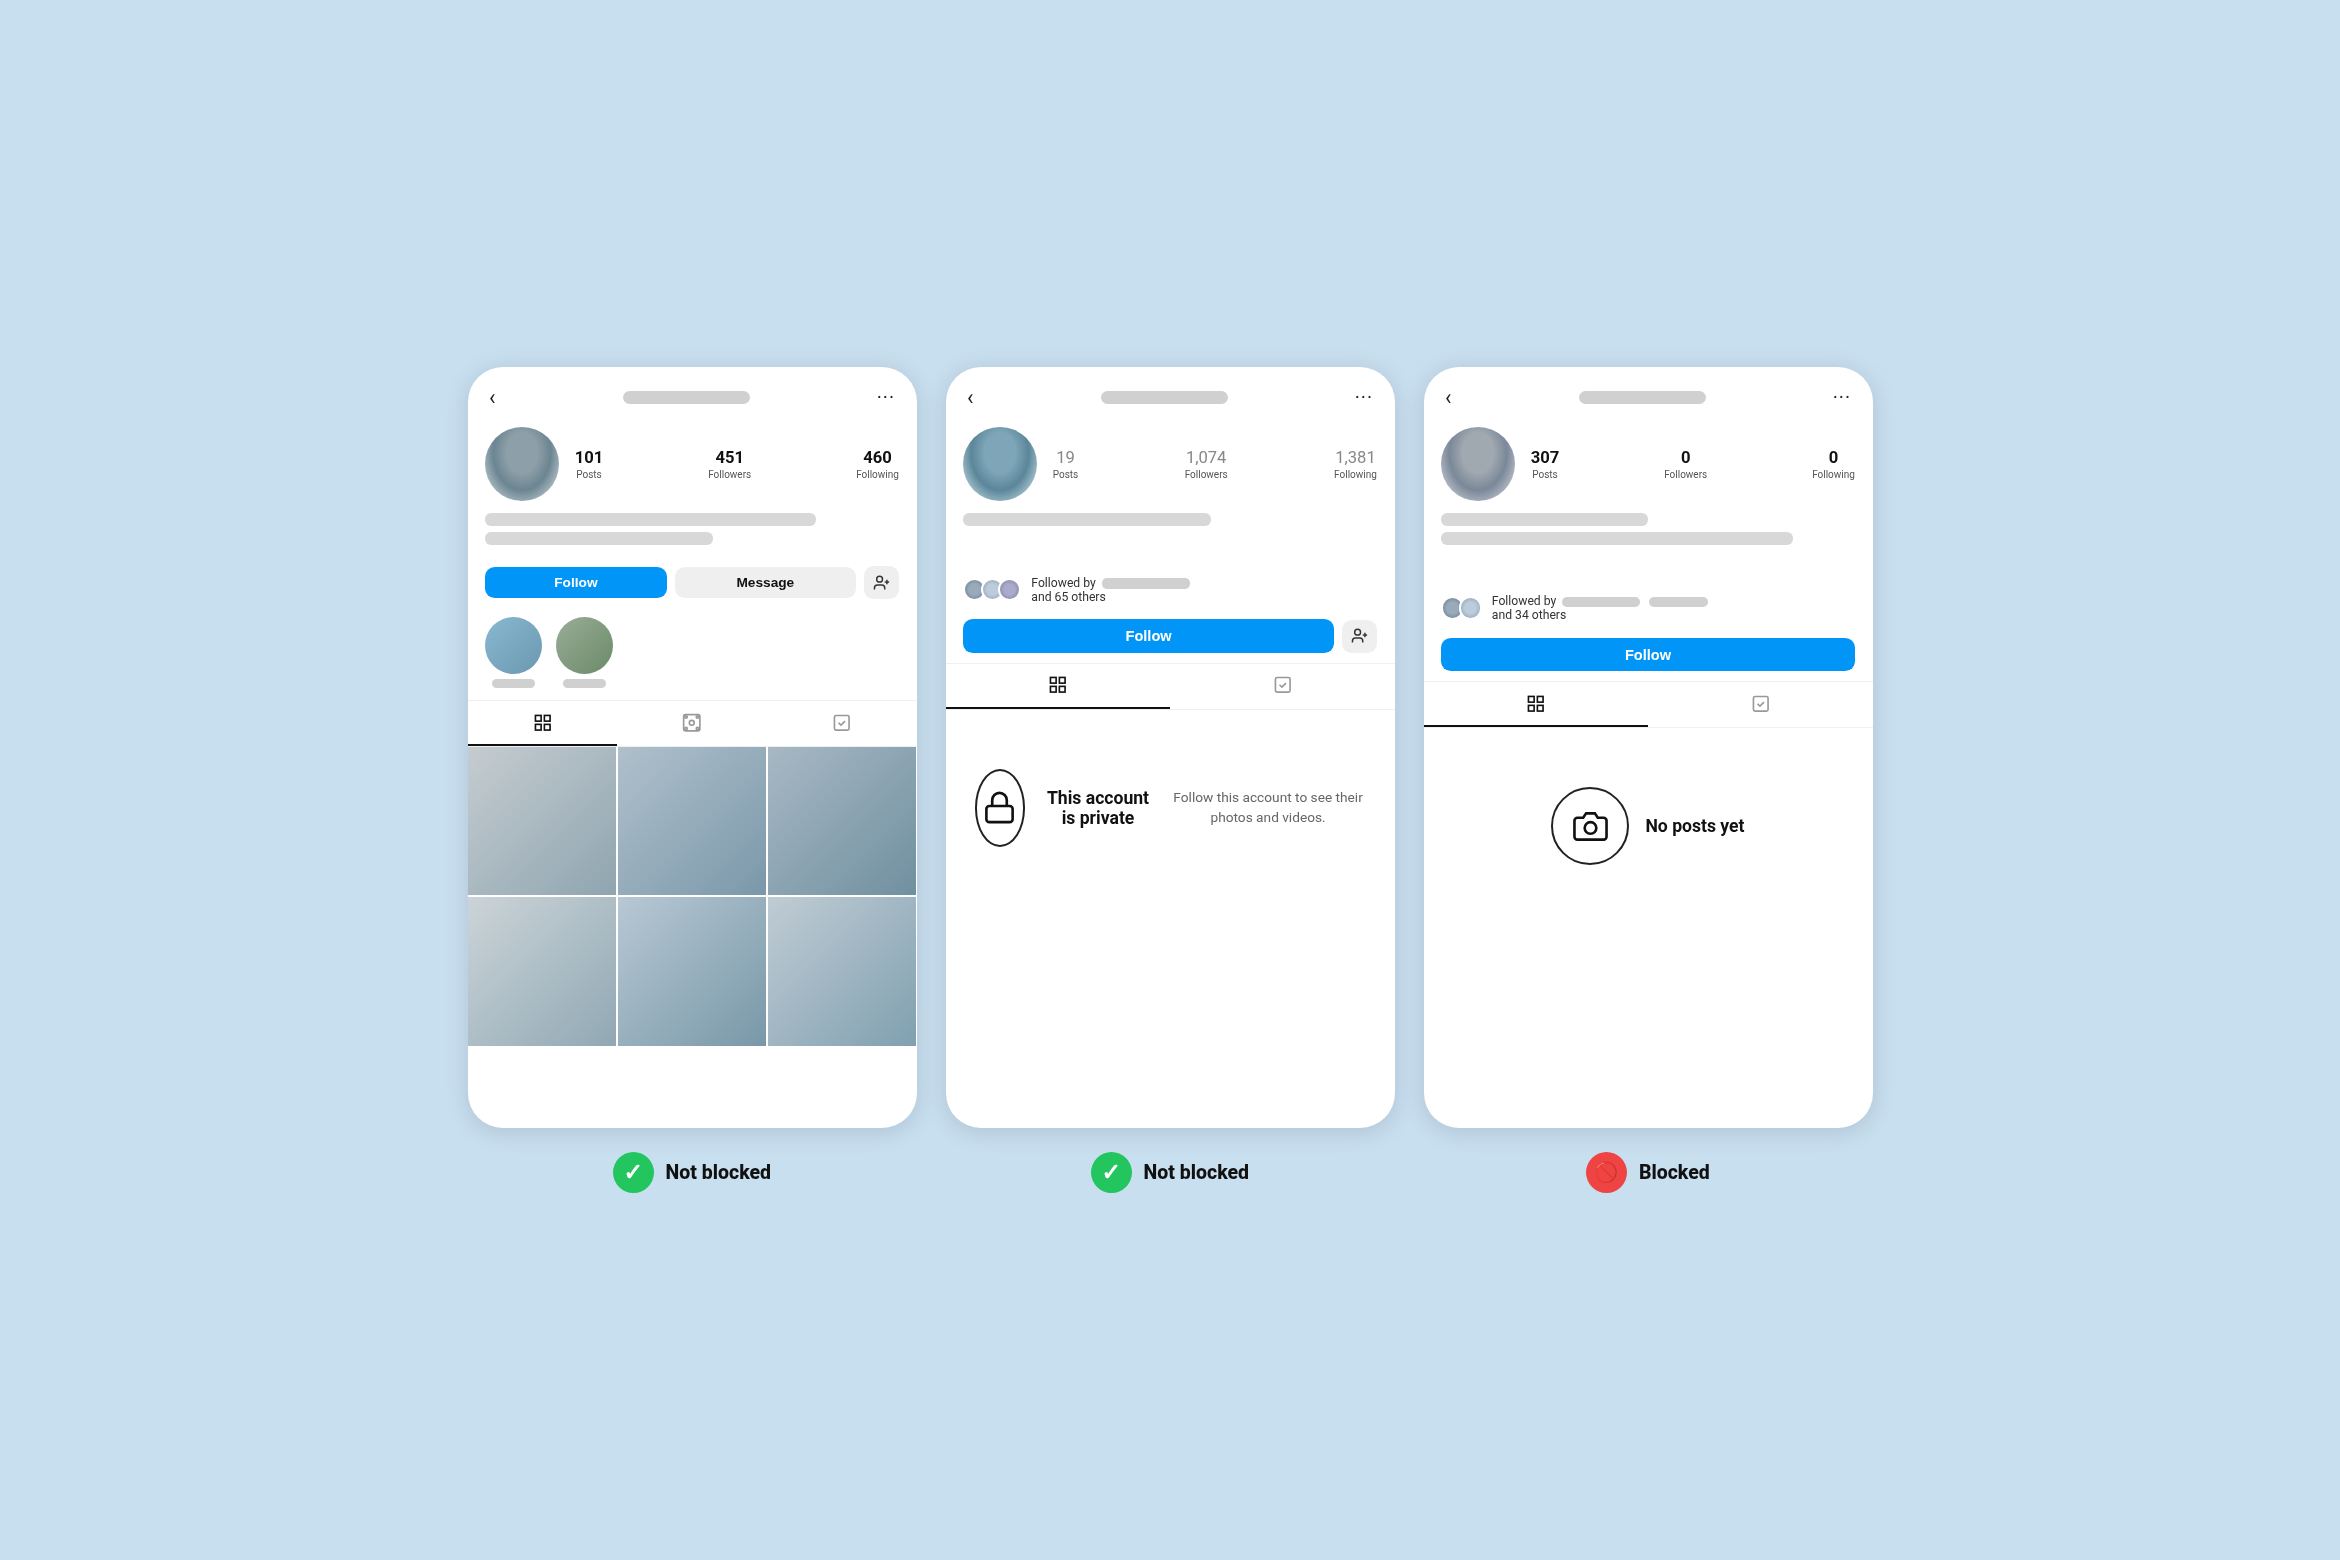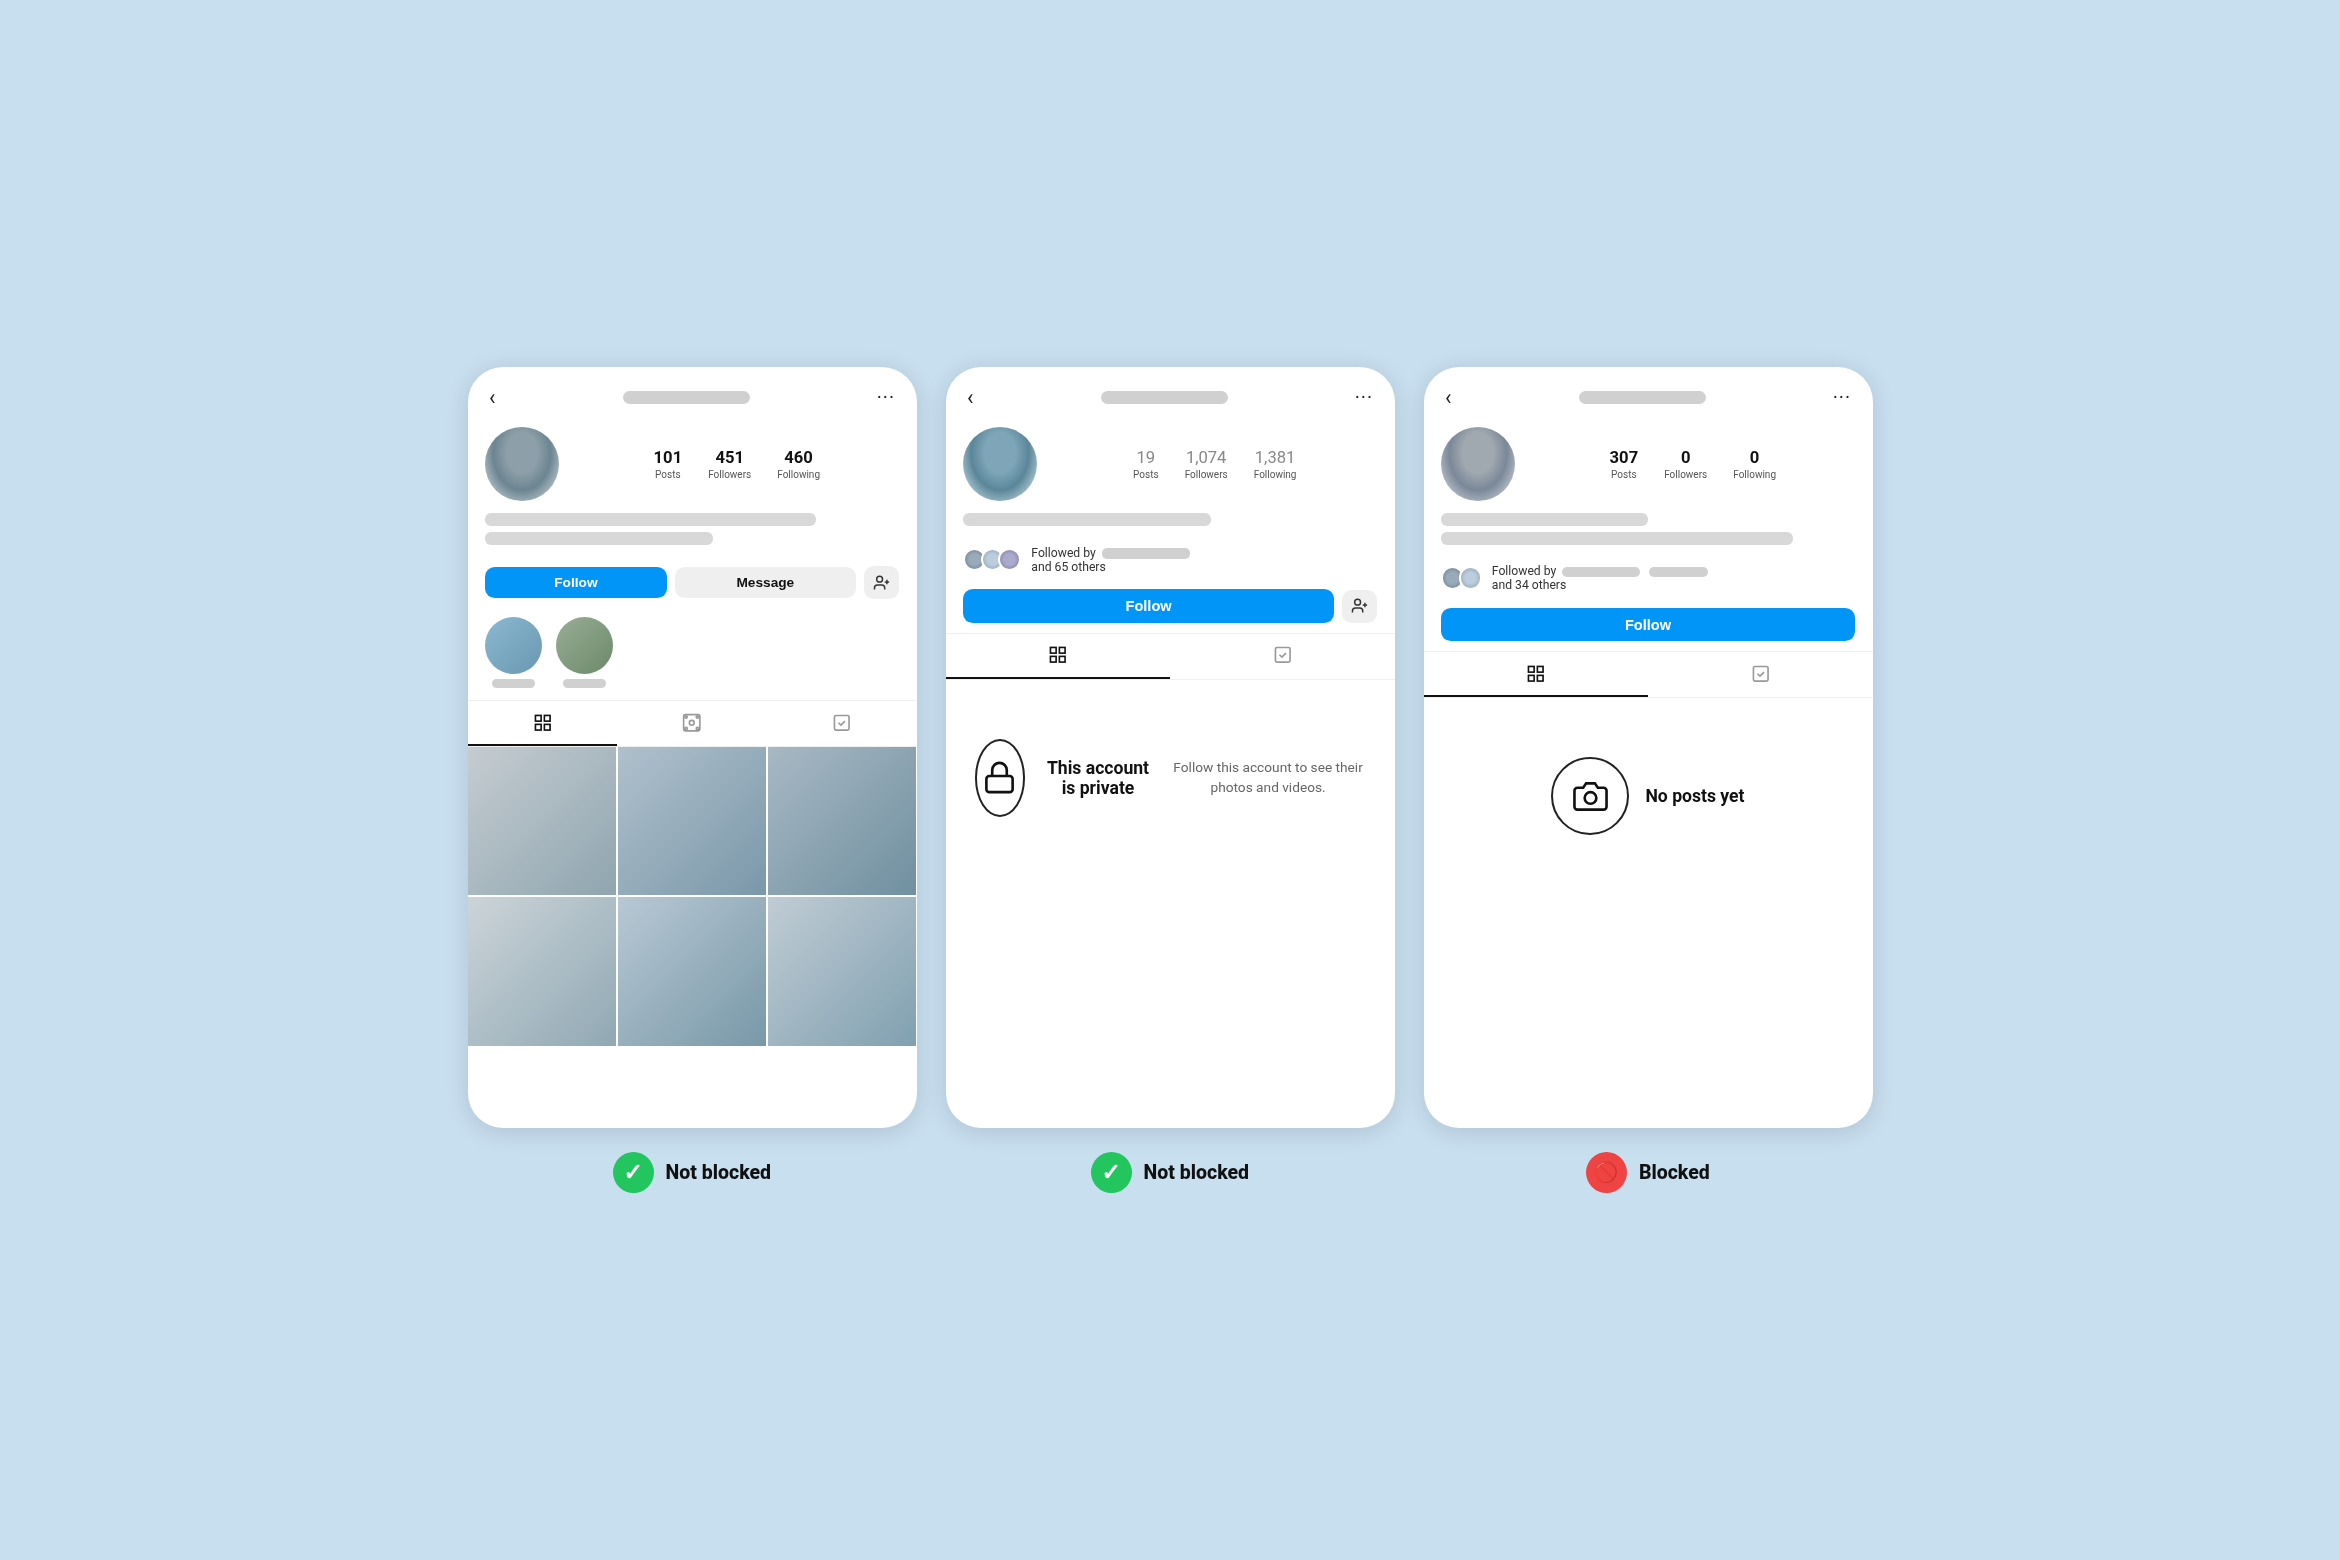--- a/index.html
+++ b/index.html
@@ -83,21 +83,21 @@
     .avatar-2 {
       background: radial-gradient(ellipse at 50% 35%, #7ea5b8 30%, #5b8699 55%, #a8c5d0 80%, #d0e4eb 100%);
     }
     .avatar-3 {
       background: radial-gradient(ellipse at 50% 35%, #a0a8b0 30%, #7a8898 55%, #b8bec8 80%, #cdd0d8 100%);
     }
     .stats-row {
       display: flex;
       gap: 26px;
       flex: 1;
-      justify-content: center;
+      justify-content: space-between;
     }
     .stat-item {
       display: flex;
       flex-direction: column;
       align-items: center;
       gap: 2px;
     }
     .stat-number {
       font-size: 16.6px;
       font-weight: 700;
@@ -118,20 +118,21 @@
       margin-bottom: 5.9px;
     }
     .bio-blur-line.short { width: 55%; }
     .bio-blur-line.medium { width: 80%; }
     
     .followed-by {
       display: flex;
       align-items: center;
       gap: 9.8px;
       padding: 3.9px 17.6px 9.8px;
+      margin-top: 30px;
     }
     .follower-avatars {
       display: flex;
     }
     .mini-avatar {
       width: 23.4px;
       height: 23.4px;
       border-radius: 50%;
       border: 2px solid #fff;
       margin-left: -5.9px;

